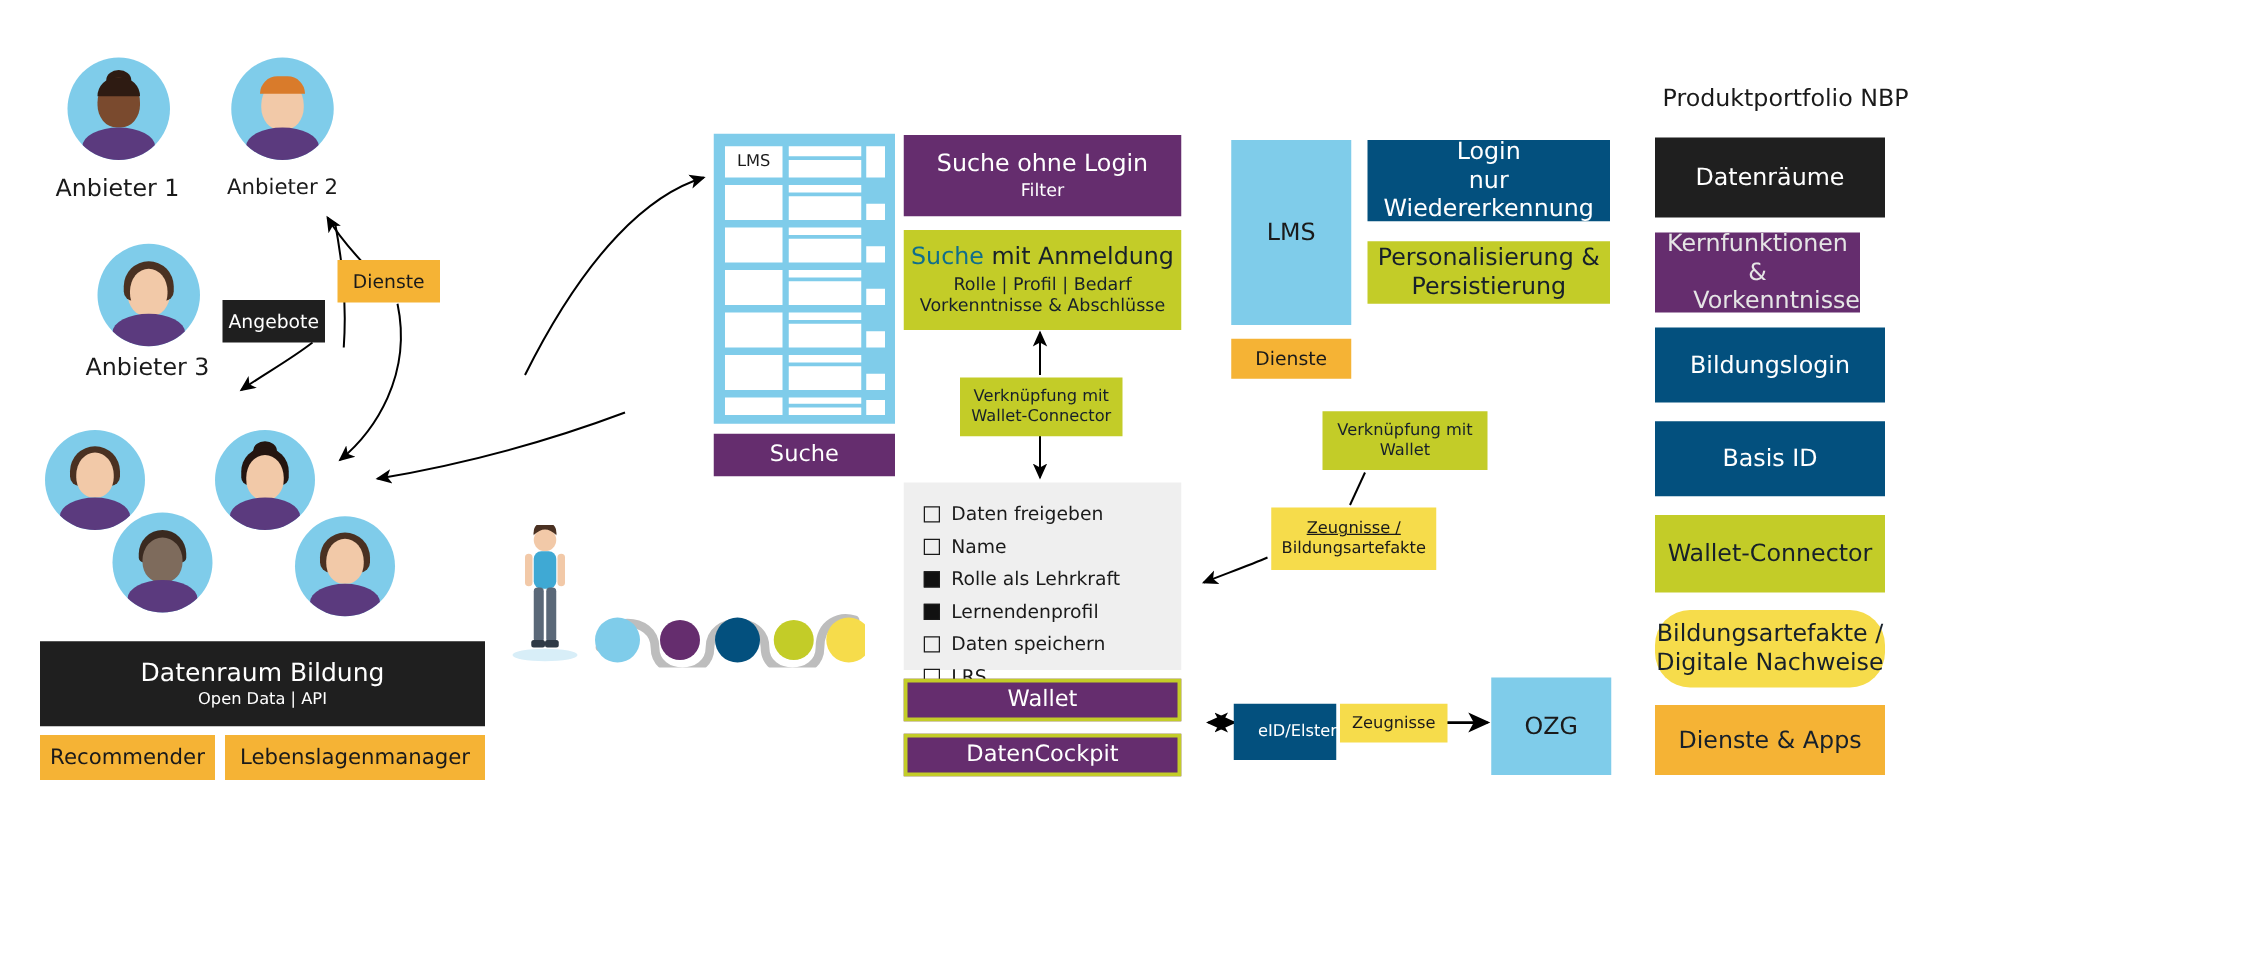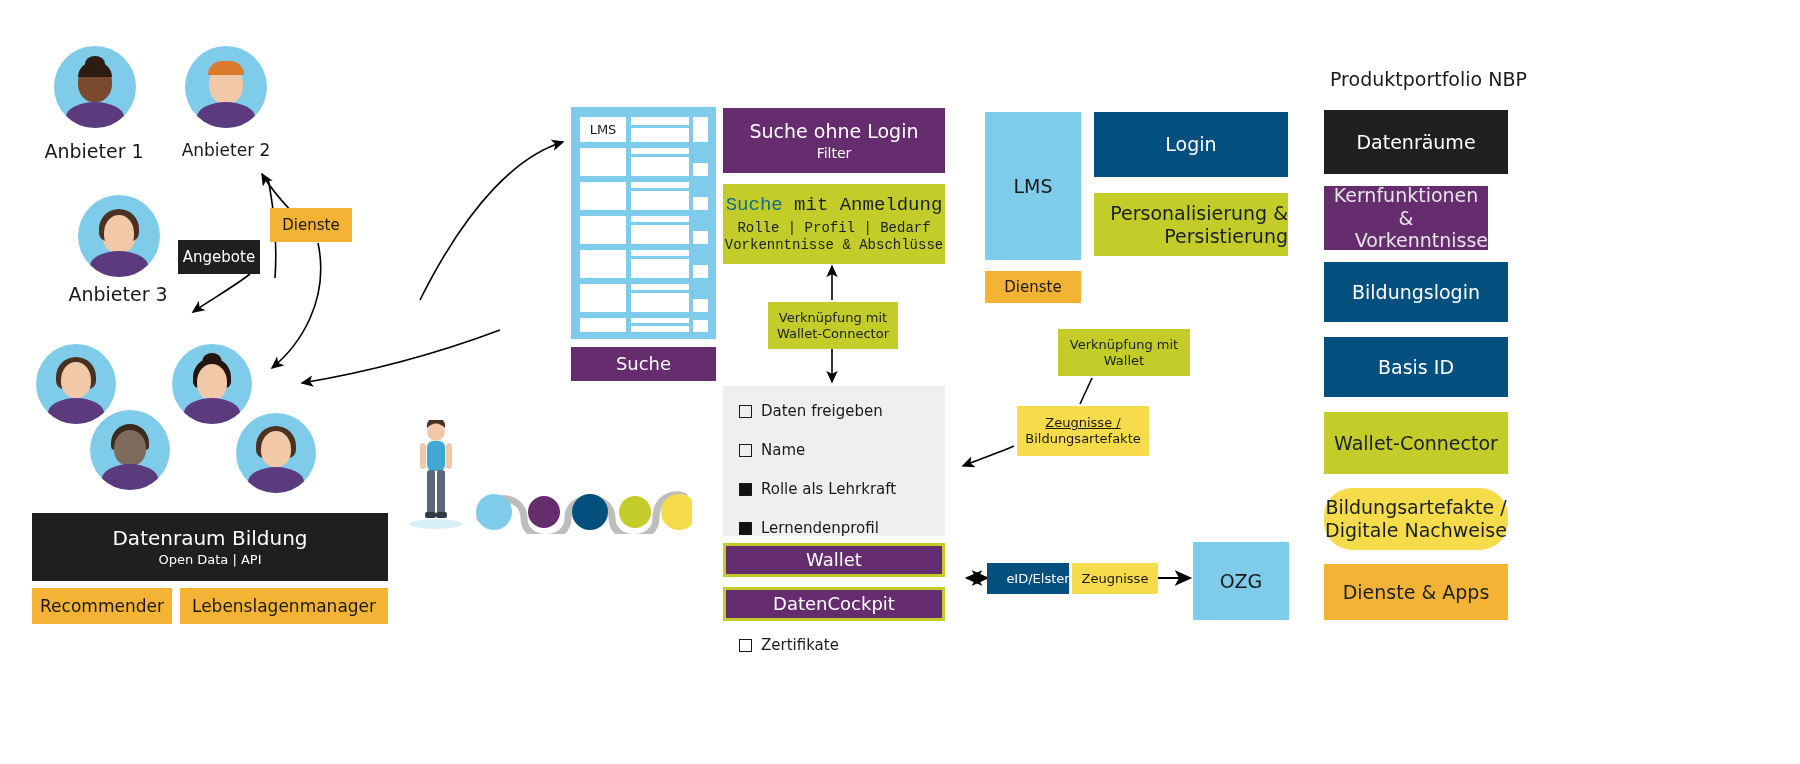--- a/index.html
+++ b/index.html
@@ -33,21 +33,21 @@
   .olive-border{border:3px solid #C3CC28;}
 
   .t-main{font-size:19px;}
   .t-sub{font-size:14px;}
 
   
   #lms-table{background:#7FCCEA;}
   .cell-w{position:absolute;background:#ffffff;}
 
   
-  .cb-list{position:absolute;display:flex;flex-direction:column;gap:21px;}
+  .cb-list{position:absolute;display:flex;flex-direction:column;gap:8px;}
   .cb-item{display:flex;align-items:center;gap:9px;font-size:15px;color:#1a1a1a;white-space:nowrap;}
   .cb{width:13px;height:13px;border:1.6px solid #1a1a1a;box-sizing:border-box;display:inline-block;flex:none;}
   .cb.on{background:#111111;}
 
   
   #person svg{display:block;}
 
   svg.arrows{position:absolute;left:0;top:0;pointer-events:none;}
   .portfolio-title{position:absolute;font-size:19px;color:#1a1a1a;white-space:nowrap;}
 </style>
@@ -208,21 +208,21 @@
   <div class="cell-w" style="left:122px;top:213px;width:15px;height:12px;"></div>
 </div>
 
 <div class="rect r-purple" style="left:571px;top:347px;width:145px;height:34px;font-size:18px;">Suche</div>
 
 <div class="rect r-purple" style="left:723px;top:108px;width:222px;height:65px;">
   <div class="t-main">Suche ohne Login</div>
   <div class="t-sub" style="margin-top:2px;">Filter</div>
 </div>
 
-<div class="rect r-olive" style="left:723px;top:184px;width:222px;height:80px;font-family:Liberation Mono, monospace;">
+<div class="rect r-olive" style="left:723px;top:184px;width:222px;height:80px;">
   <div style="font-size:19px;">
     <span style="color:#0F6E8C;">Suche</span><span style="color:#17202a;"> mit Anmeldung</span>
   </div>
   <div style="font-size:14px;margin-top:3px;">Rolle | Profil | Bedarf</div>
   <div style="font-size:14px;">Vorkenntnisse &amp; Abschlüsse</div>
 </div>
 
 <div class="rect r-olive" style="left:768px;top:302px;width:130px;height:47px;">
   <div style="font-size:13px;">Verknüpfung mit</div>
   <div style="font-size:13px;">Wallet-Connector</div>
@@ -262,38 +262,39 @@
 </div>
 
 <div class="rect r-purple olive-border" style="left:723px;top:543px;width:222px;height:34px;font-size:18px;">Wallet</div>
 <div class="rect r-purple olive-border" style="left:723px;top:587px;width:222px;height:34px;font-size:18px;">DatenCockpit</div>
 
 <div class="rect r-lblue" style="left:985px;top:112px;width:96px;height:148px;font-size:19px;">LMS</div>
 <div class="rect r-orange" style="left:985px;top:271px;width:96px;height:32px;font-size:15px;">Dienste</div>
 
 <div class="rect r-navy" style="left:1094px;top:112px;width:194px;height:65px;">
   <div class="t-main">Login</div>
-</div>
-
-<div class="rect r-olive" style="left:1094px;top:193px;width:194px;height:63px;align-items:flex-end;">
+  <div class="t-main">nur Wiedererkennung</div>
+</div>
+
+<div class="rect r-olive" style="left:1094px;top:193px;width:194px;height:50px;">
   <div class="t-main">Personalisierung &amp;</div>
   <div class="t-main">Persistierung</div>
 </div>
 
 <div class="rect r-olive" style="left:1058px;top:329px;width:132px;height:47px;">
   <div style="font-size:13px;">Verknüpfung mit</div>
   <div style="font-size:13px;">Wallet</div>
 </div>
 
 <div class="rect r-yellow" style="left:1017px;top:406px;width:132px;height:50px;">
   <div style="font-size:13px;text-decoration:underline;">Zeugnisse /</div>
   <div style="font-size:13px;">Bildungsartefakte</div>
 </div>
 
-<div class="rect r-navy" style="left:987px;top:563px;width:82px;height:31px;font-size:13px;padding-left:20px;">eID/Elster</div>
+<div class="rect r-navy" style="left:987px;top:563px;width:82px;height:45px;font-size:13px;padding-left:20px;">eID/Elster</div>
 <div class="rect r-yellow" style="left:1072px;top:563px;width:86px;height:31px;font-size:13px;">Zeugnisse</div>
 <div class="rect r-lblue" style="left:1193px;top:542px;width:96px;height:78px;font-size:19px;">OZG</div>
 
 <div class="portfolio-title" style="left:1330px;top:68px;">Produktportfolio NBP</div>
 
 <div class="rect" style="left:1324px;top:110px;width:184px;height:64px;background:#1f1f1f;color:#ffffff;font-size:19px;">Datenräume</div>
 
 <div class="rect" style="left:1324px;top:186px;width:164px;height:64px;background:#652D6E;color:#e5e5e5;font-size:19px;align-items:flex-end;">
     <div>Kernfunktionen &amp;</div>
     <div>Vorkenntnisse</div>

